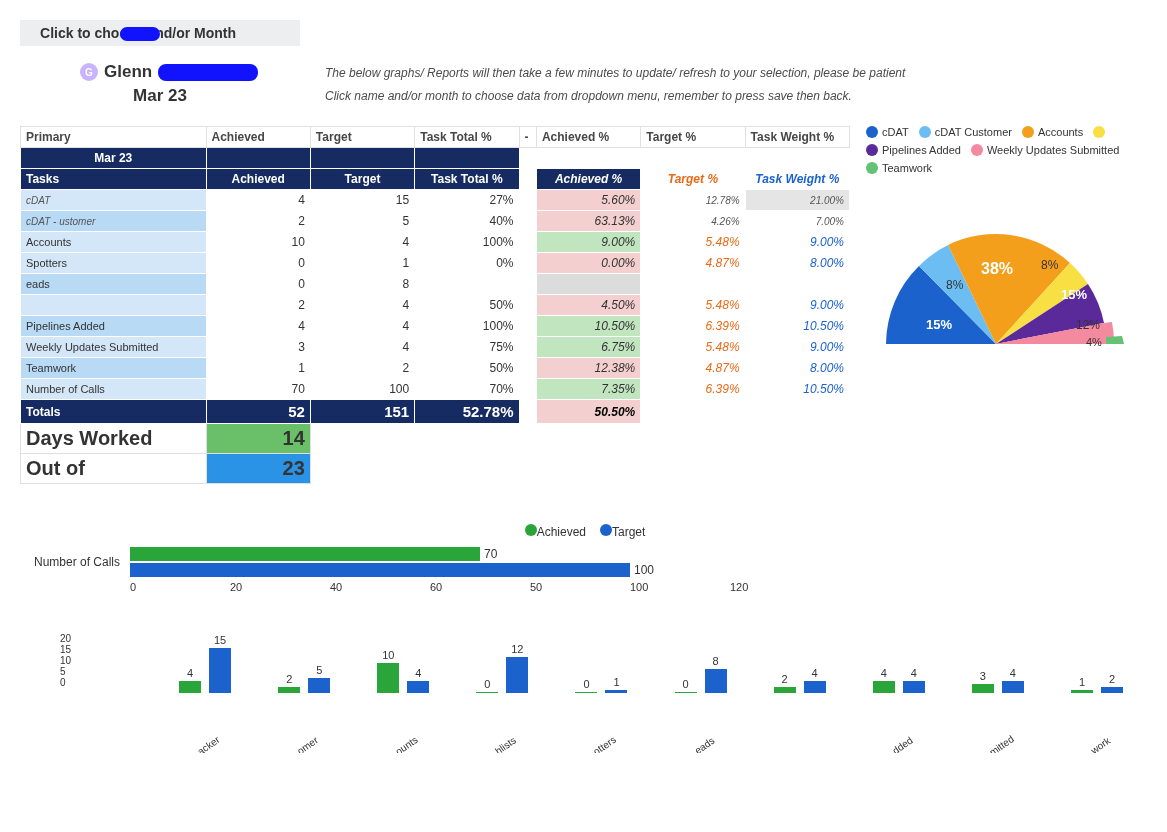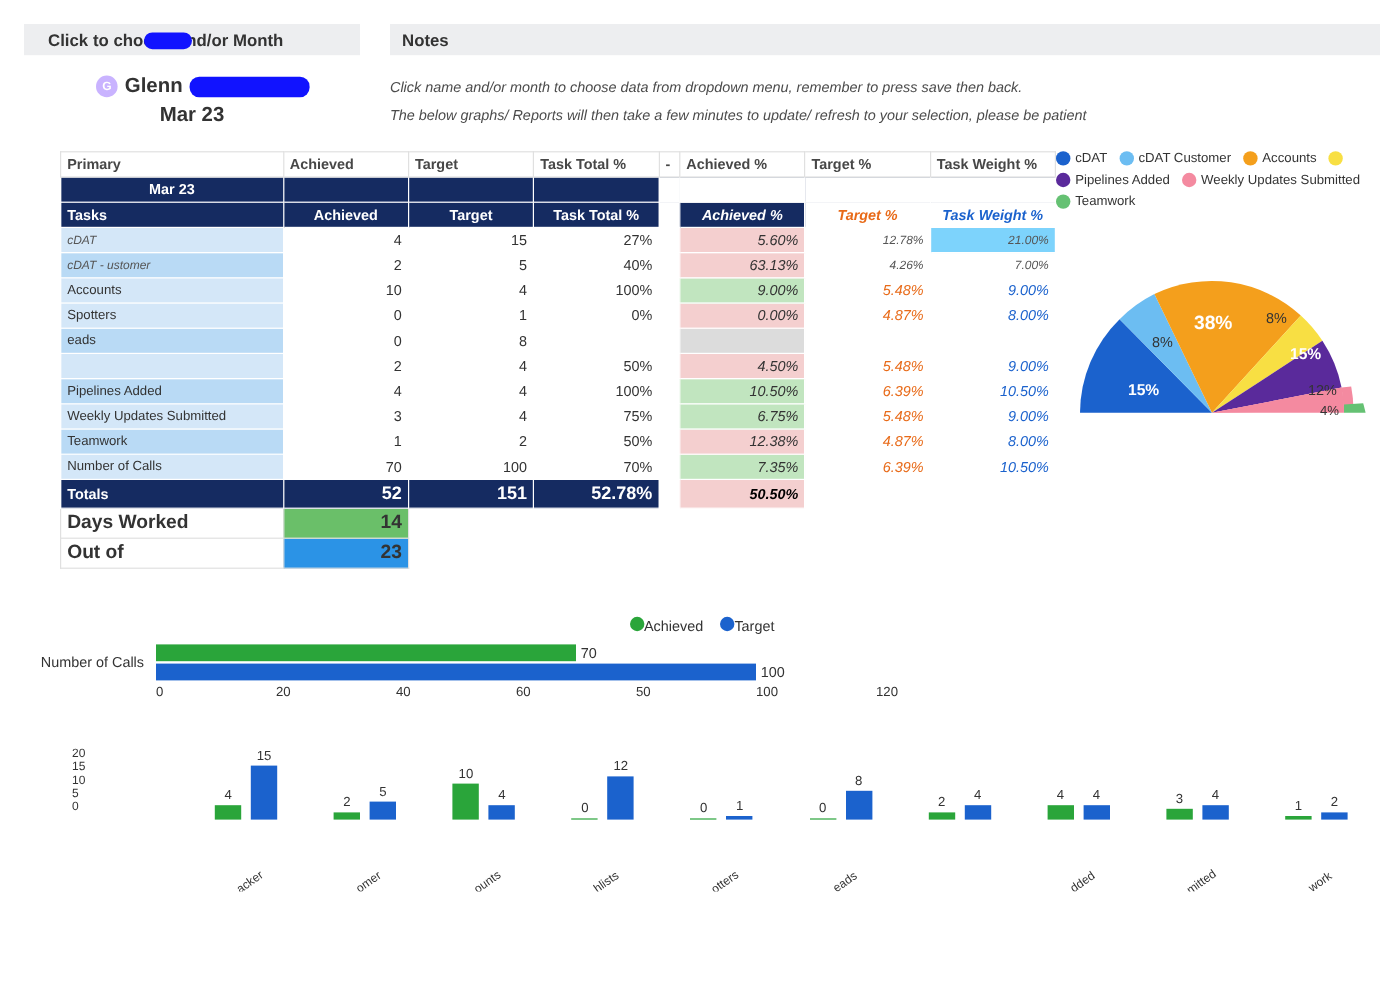--- a/index.html
+++ b/index.html
@@ -7,40 +7,40 @@
   .wrap{width:1130px;margin:0 auto;}
   .top-row{display:flex;gap:25px;margin-bottom:6px;}
   .chooser-hdr{background:#edeef0;padding:5px 10px;font-weight:bold;font-size:14px;width:280px;text-align:center;}
   .notes-hdr{background:#edeef0;padding:5px 10px;font-weight:bold;font-size:14px;flex:1;}
   .name-row{display:flex;align-items:center;gap:6px;margin:10px 0 4px;padding-left:60px;}
   .avatar{width:18px;height:18px;border-radius:50%;background:#c9b3ff;color:#fff;font-size:10px;display:flex;align-items:center;justify-content:center;font-weight:bold;}
   .name{font-size:17px;font-weight:bold;}
   .redact{display:inline-block;background:#1113ff;border-radius:8px;}
   .month-lbl{font-size:17px;font-weight:bold;text-align:center;width:280px;margin-bottom:10px;}
   .notes-body{font-style:italic;color:#4b4b4b;font-size:12px;line-height:1.9;flex:1;padding-top:10px;}
-  .main{display:flex;gap:0;margin-top:10px;justify-content:flex-end;}
+  .main{display:flex;gap:16px;margin-top:10px;}
   table{border-collapse:collapse;width:830px;}
   th,td{border:1px solid #fff;padding:3px 5px;font-size:12px;}
   th{background:#fff;font-weight:bold;text-align:left;color:#474747;border:1px solid #e0e0e0;}
   .tab-dark{background:#152b61;color:#fff;font-weight:bold;}
   .tab-dark td{border-color:#fff;text-align:center;}
   .tab-tasks td{font-weight:bold;text-align:center;}
   .r-even td{background:#d4e7f8;}
   .r-odd td{background:#b9daf5;}
   .c-task{width:160px;text-align:left !important;font-size:11px;}
   .c-num{text-align:right !important;width:90px;}
   .sep{width:10px;background:#fff !important;}
   .pct-green{background:#c1e5bf !important;}
   .pct-red{background:#f4cfcf !important;}
   .pct-grey{background:#dcdcdc !important;}
   .achv-col{font-style:italic;}
   .tgt-col{font-style:italic;color:#e86a18;}
   .wgt-col{font-style:italic;color:#1b62cd;}
   .tot-row td{background:#152b61;color:#fff;font-weight:bold;}
-  .days-row td{font-size:16px;font-weight:bold;background:#fff;border:1px solid #e0e0e0;}
+  .days-row td{font-size:20px;font-weight:bold;background:#fff;border:1px solid #e0e0e0;}
   .days-val{background:#6abf69 !important;text-align:right !important;font-size:17px;}
   .out-val{background:#2b93e6 !important;text-align:right !important;font-size:17px;}
   .chart-area{width:270px;}
   .legend{display:flex;flex-wrap:wrap;gap:6px 10px;font-size:11px;}
   .legend span{display:flex;align-items:center;gap:4px;}
   .dot{width:12px;height:12px;border-radius:50%;display:inline-block;}
   .bar-chart{margin-top:40px;}
   .bar-legend{display:flex;justify-content:center;gap:14px;font-size:12px;margin-bottom:8px;}
   .bar-row{display:flex;align-items:flex-start;gap:10px;}
   .bar-lbl{width:100px;text-align:right;padding-top:8px;font-size:12px;}
@@ -60,35 +60,34 @@
 </style>
 </head>
 <body>
 
 <div class="wrap">
   <div class="top-row">
     <div class="chooser-hdr">
       <span>Click to choose            and/or Month</span>
       <span class="redact" style="width:40px;height:14px;vertical-align:middle;position:relative;left:-120px;"></span>
     </div>
-    <div class="notes-hdr">Notes</div>
   </div>
 
   <div style="display:flex;gap:25px;">
     <div style="width:280px;">
       <div class="name-row">
         <span class="avatar">G</span>
         <span class="name">Glenn</span>
         <span class="redact" style="width:100px;height:17px;"></span>
       </div>
       <div class="month-lbl">Mar 23</div>
     </div>
     <div class="notes-body">
+      <div>The below graphs/ Reports will then take a few minutes to update/ refresh to your selection, please be patient</div>
       <div><span>Click        name and/or month to choose data from dropdown menu, remember to press save then back.</span></div>
-      <div>The below graphs/ Reports will then take a few minutes to update/ refresh to your selection, please be patient</div>
     </div>
   </div>
 
   <div class="main">
     <table>
       <tbody>
           <tr>
         <th>Primary</th>
         <th>Achieved</th>
         <th>Target</th>
@@ -121,21 +120,21 @@
       </tbody>
         <tbody id="tbody">
           <tr class="r-even">
             <td class="c-task" style="font-style:italic;color:#555;font-size:10px;">cDAT</td>
             <td class="c-num" style="background:#fff;">4</td>
             <td class="c-num" style="background:#fff;">15</td>
             <td class="c-num" style="background:#fff;">27%</td>
             <td class="sep"></td>
             <td class="c-num achv-col pct-red">5.60%</td>
             <td class="c-num tgt-col" style="background:#fff;font-style:italic;color:#555;font-size:10px;">12.78%</td>
-            <td class="c-num wgt-col" style="background:#7dd3fc;color:#555;font-size:10px;">21.00%</td>
+            <td class="c-num wgt-col" style="background:#e5e5e5;color:#555;font-size:10px;">21.00%</td>
           </tr>
           <tr class="r-odd">
             <td class="c-task" style="font-style:italic;color:#555;font-size:10px;">cDAT -        ustomer</td>
             <td class="c-num" style="background:#fff;">2</td>
             <td class="c-num" style="background:#fff;">5</td>
             <td class="c-num" style="background:#fff;">40%</td>
             <td class="sep"></td>
             <td class="c-num achv-col pct-red">63.13%</td>
             <td class="c-num tgt-col" style="background:#fff;font-style:italic;color:#555;font-size:10px;margin-left:20px;">4.26%</td>
             <td class="c-num wgt-col" style="background:#fff;font-style:italic;color:#555;font-size:10px;">7.00%</td>

